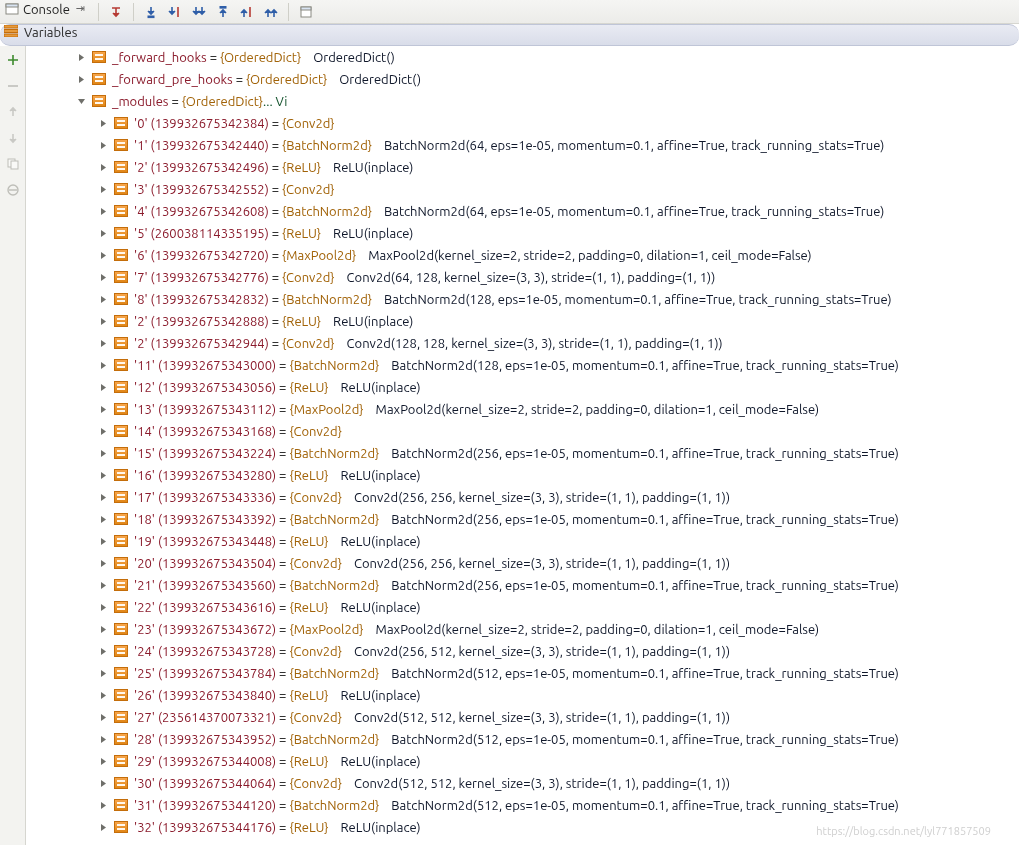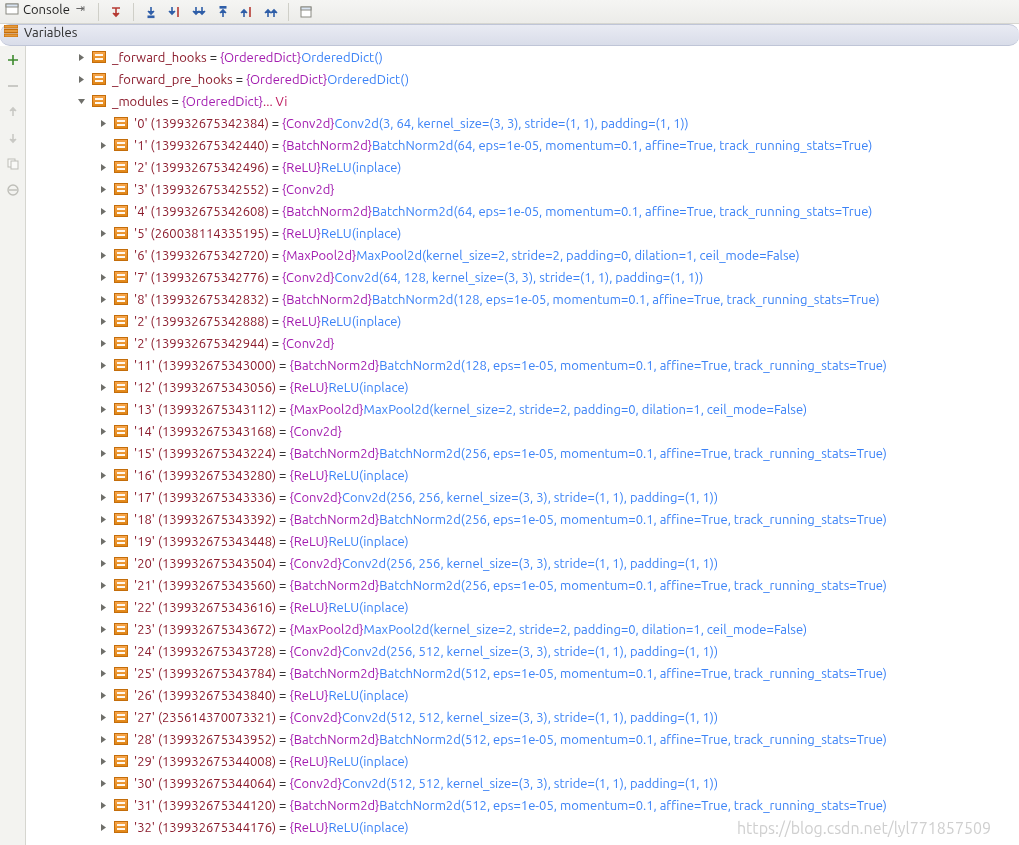--- a/index.html
+++ b/index.html
@@ -89,27 +89,27 @@
     border:1px solid #c46d0a;
     position:relative;
   }
   .node-icon::before, .node-icon::after {
     content:""; position:absolute; left:2px; right:2px; height:2px; background:#fff8ee;
   }
   .node-icon::before { top:2px; }
   .node-icon::after { top:6px; }
   .key { color:#8a1a2b; }
   .eq { color:#333; padding:0 3px; }
-  .type { color:#a21caf; }
-  .val { color:#3b82f6; }
-  .view-link { color:#be185d; }
+  .type { color:#a16207; }
+  .val { color:#0f172a;margin-left:12px; }
+  .view-link { color:#14532d; }
   .pin { color:#666; font-size:11px; margin-left:2px; }
   .watermark {
     position:absolute; right:28px; bottom:8px;
-    color:#cfcfcf; font-size:16px;
+    color:#cfcfcf; font-size:11px;
   }
   
   .ic-red { stroke:#b63a33; fill:#b63a33; }
   .ic-blue { stroke:#2f5ea8; fill:#2f5ea8; }
   .ic-grey { stroke:#8d8d87; fill:#8d8d87; }
   .ic-green { stroke:#3d8a2e; fill:none; stroke-width:1.6; }
 </style>
 </head>
 <body>
 
@@ -260,21 +260,20 @@
       <div class="row indent1">
         <span class="arrow">
           <svg viewBox="0 0 9 9">
             <path d="M2 1l5 3.5L2 8z" fill="#6f6f6a"></path>
           </svg>
         </span>
         <span class="node-icon"></span>
         <span class="key">'0' (139932675342384)</span>
         <span class="eq">=</span>
         <span class="type">{Conv2d}</span> 
-        <span class="val">Conv2d(3, 64, kernel_size=(3, 3), stride=(1, 1), padding=(1, 1))</span>
       </div>
       <div class="row indent1">
         <span class="arrow">
           <svg viewBox="0 0 9 9">
             <path d="M2 1l5 3.5L2 8z" fill="#6f6f6a"></path>
           </svg>
         </span>
         <span class="node-icon"></span>
         <span class="key">'1' (139932675342440)</span>
         <span class="eq">=</span>
@@ -379,20 +378,21 @@
       <div class="row indent1">
         <span class="arrow">
           <svg viewBox="0 0 9 9">
             <path d="M2 1l5 3.5L2 8z" fill="#6f6f6a"></path>
           </svg>
         </span>
         <span class="node-icon"></span>
         <span class="key">'2' (139932675342944)</span>
         <span class="eq">=</span>
         <span class="type">{Conv2d}</span> 
+        <span class="val">Conv2d(128, 128, kernel_size=(3, 3), stride=(1, 1), padding=(1, 1))</span>
       </div>
       <div class="row indent1">
         <span class="arrow">
           <svg viewBox="0 0 9 9">
             <path d="M2 1l5 3.5L2 8z" fill="#6f6f6a"></path>
           </svg>
         </span>
         <span class="node-icon"></span>
         <span class="key">'11' (139932675343000)</span>
         <span class="eq">=</span>

